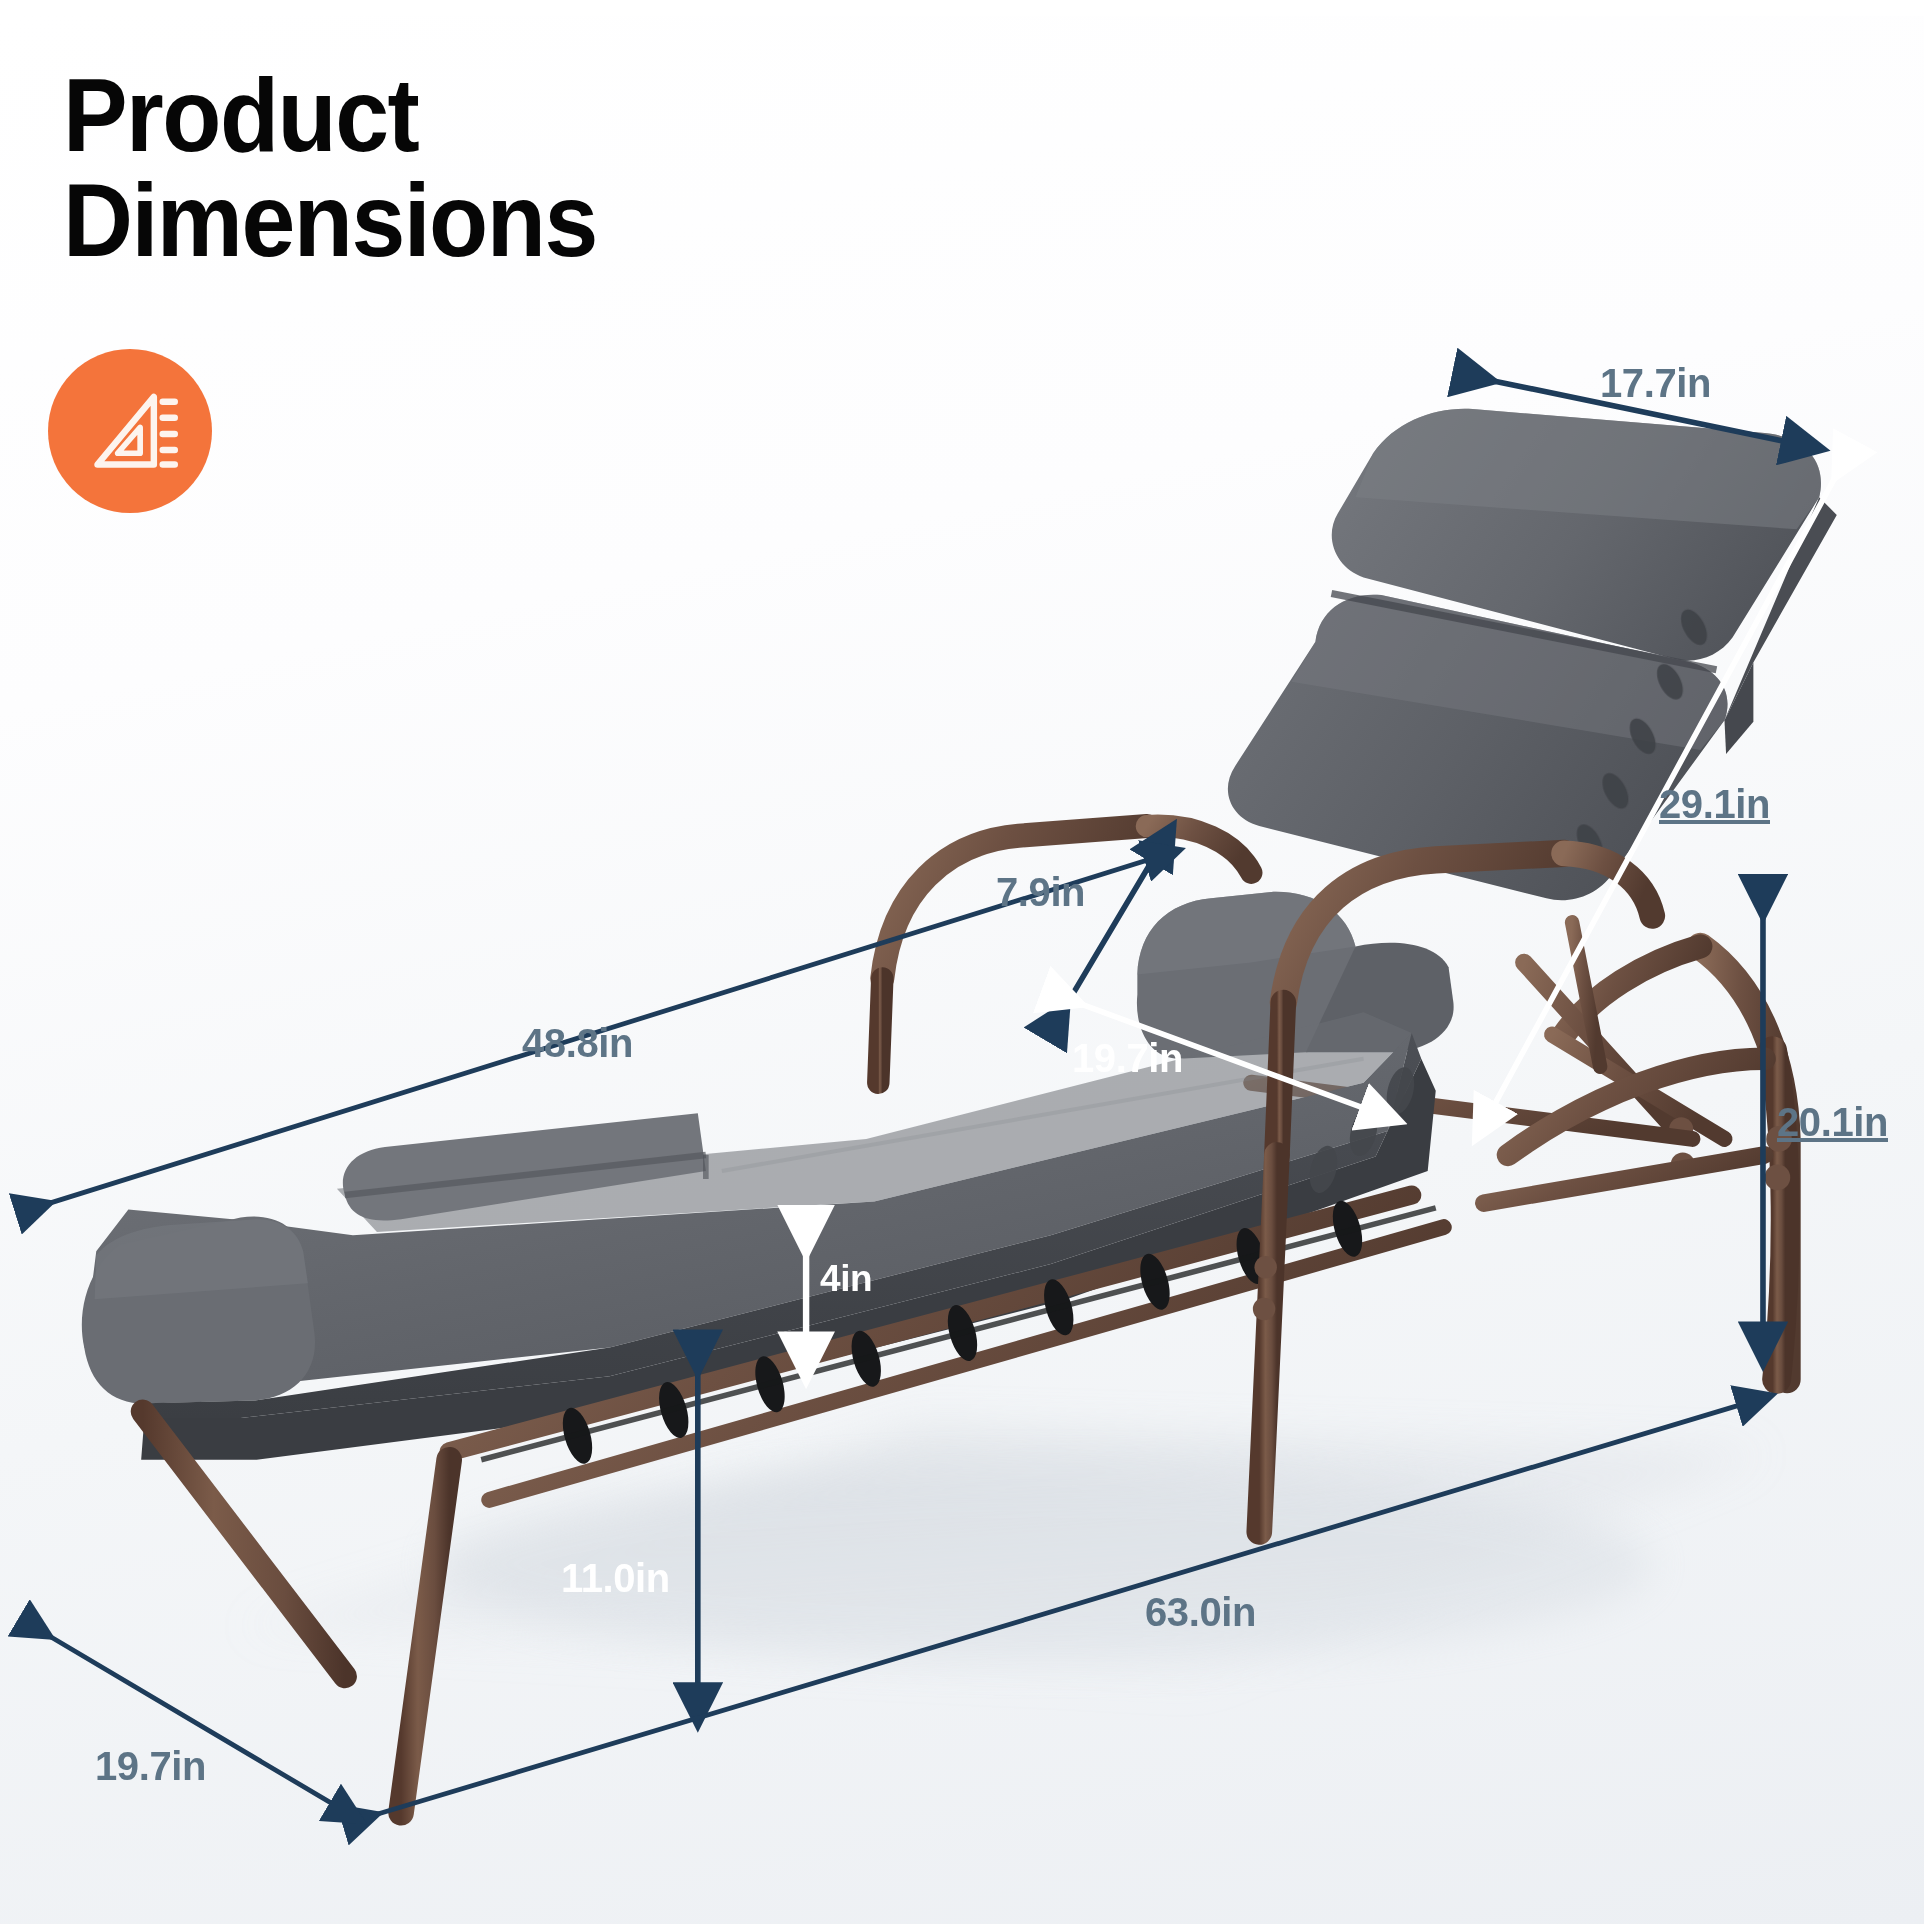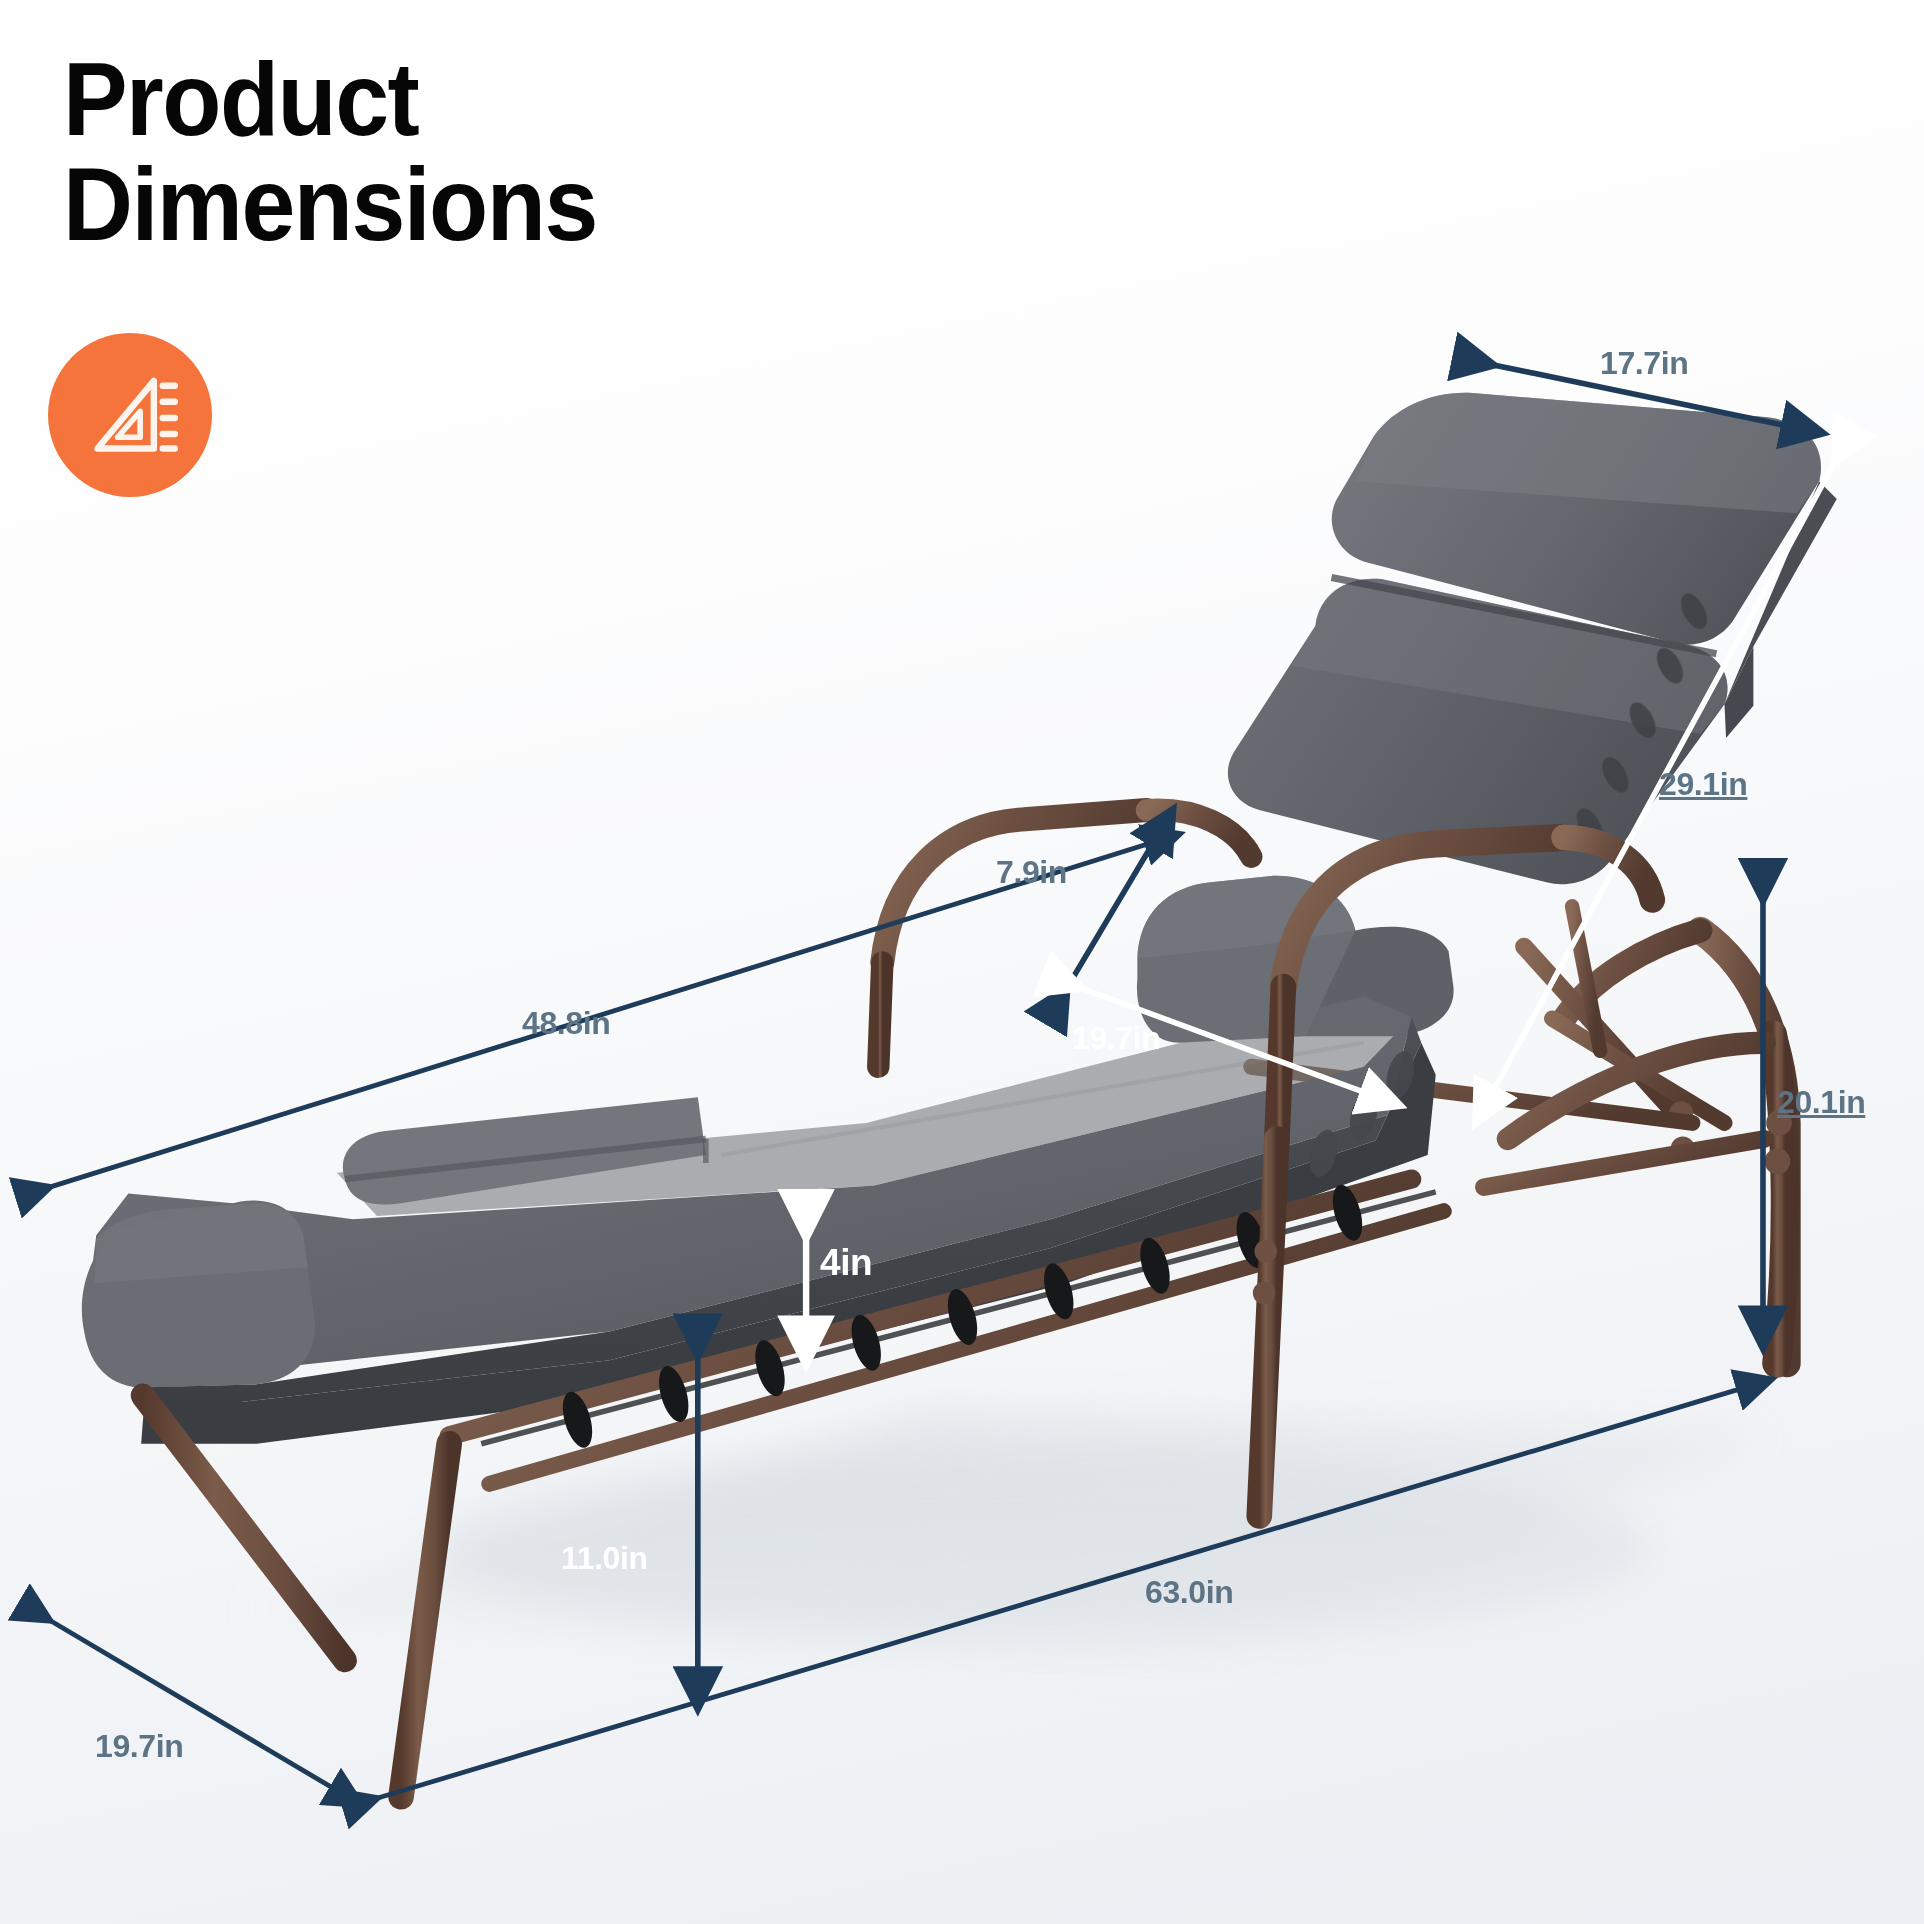--- a/index.html
+++ b/index.html
@@ -6,20 +6,21 @@
   body{
     width:1925px;height:1925px;
     background:#ffffff;
     font-family:"Liberation Sans", sans-serif;
     overflow:hidden;
     position:relative;
   }
   #stage{
     position:absolute;inset:0;
     background:linear-gradient(168deg,#ffffff 0%,#fdfdfe 30%,#f4f6f8 62%,#eceff3 100%);
+    margin-top:16px;
   }
   
   #title-block{
     position:absolute;left:63px;top:47px;width:882px;
   }
   #page-title{
     font-size:103px;
     line-height:1.02;
     font-weight:700;
     letter-spacing:-1.6px;
@@ -37,21 +38,21 @@
   }
   #badge svg{display:block;}
   
   #product{
     position:absolute;left:0;top:0;width:1925px;height:1925px;
     pointer-events:none;
   }
   
   .dim{
     position:absolute;
-    font-size:32px;
+    font-size:40px;
     font-weight:700;
     letter-spacing:-0.4px;
     color:#5d7486;
     white-space:nowrap;
     font-family:"Liberation Sans", sans-serif;
   }
   .dim.white{color:#ffffff;}
   .dim.small{font-size:37px;}
   #lbl-17-7{left:1600px;top:345px;}
   #lbl-29-1{left:1659px;top:766px;text-decoration:underline;}

